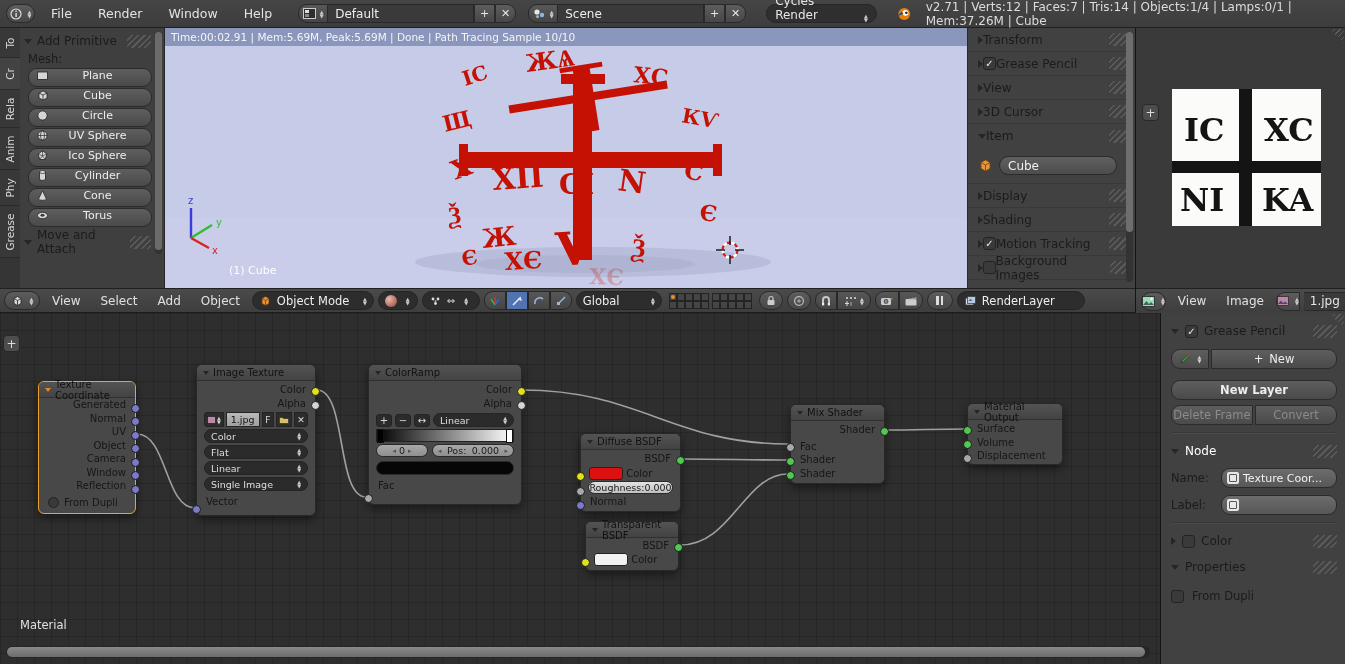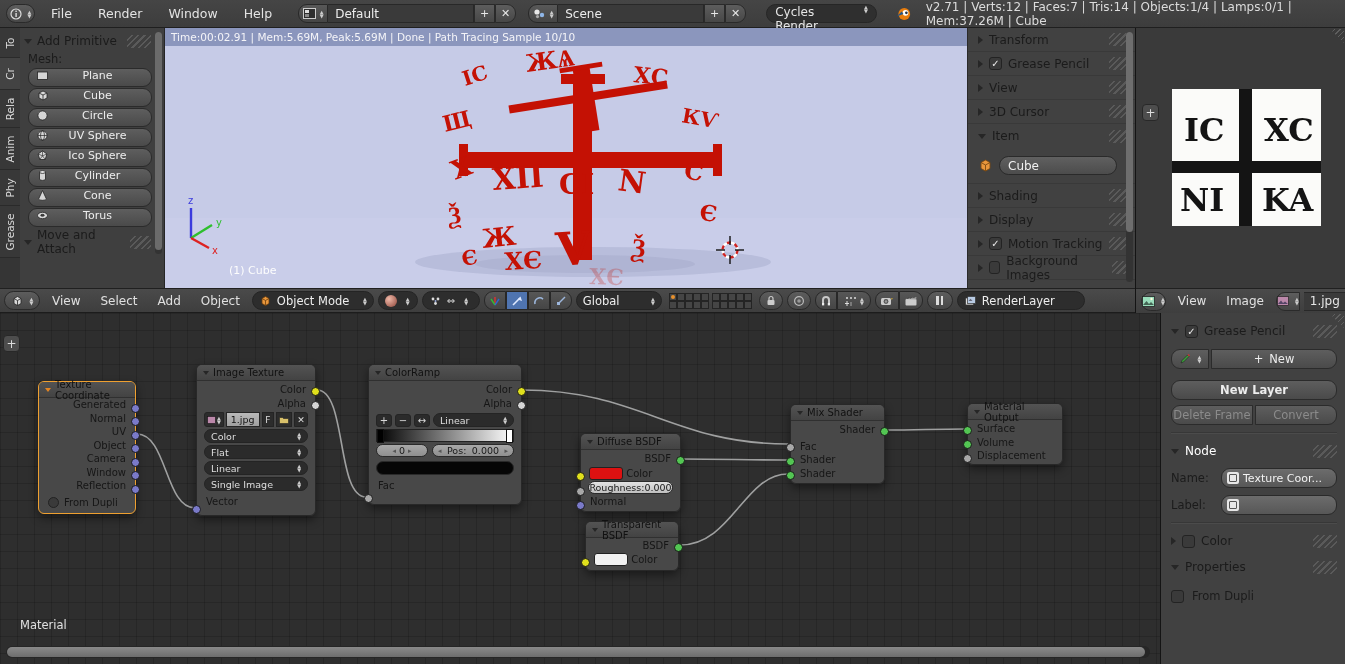--- a/index.html
+++ b/index.html
@@ -28,21 +28,21 @@
     display:flex; align-items:center; gap:6px; padding:0 6px; }
   #topbar .menu { padding:0 10px; color:#e3e3e3; font-size:12.5px; }
   .selwrap { display:flex; align-items:center; }
   .selwrap .icobtn { width:30px; height:19px; background:linear-gradient(#585858,#454545);
      border:1px solid #282828; border-radius:9px 0 0 9px; display:flex;align-items:center;justify-content:center;}
   .selwrap .txt { width:146px; height:19px; background:#3a3a3a; border:1px solid #282828; border-left:none;
      display:flex; align-items:center; padding:0 7px; color:#ececec; }
   .selwrap .sq { width:21px; height:19px; font-size:11px; border-radius:0; }
   .selwrap .sq:last-child { border-radius:0 9px 9px 0; }
   #engine-select { height:19px; width:128px; background:#2f2f2f; border:1px solid #262626; border-radius:10px;
-     display:flex; align-items:flex-start; padding:0 8px; justify-content:space-between;gap:40px;}
+     display:flex; align-items:flex-end; padding:0 8px; justify-content:space-between;gap:40px;}
   #stats { color:#dcdcdc; font-size:12px; margin-left:8px; }
   
   #toolshelf { position:absolute; left:0; top:28px; width:165px; height:260px; background:#3f3f3f; border-right:1px solid #262626;}
   #tabs { position:absolute; left:0; top:0; width:20px; height:260px; background:#353535; }
   .tab { position:relative; width:20px; border-bottom:1px solid #2a2a2a; background:#383838; }
   .tab.active { background:#434343; }
   .tab span { position:absolute; left:50%; top:50%; transform:translate(-50%,-50%) rotate(-90deg);
     font-size:10.5px; color:#d8d8d8; white-space:nowrap; }
   #shelfbody { position:absolute; left:20px; top:0; width:133px; height:260px; padding:4px 2px 0 4px; }
   .phead { display:flex; align-items:center; gap:5px; color:#1b1b1b; font-size:12px; height:18px; }
@@ -55,21 +55,21 @@
   #shelf-scroll { position:absolute; right:2px; top:4px; width:7px; height:222px; background:#333; border-radius:4px;}
   #shelf-scroll i { display:block; width:7px; height:218px; background:#6b6b6b; border-radius:4px;}
   
   #viewport { position:absolute; left:165px; top:28px; width:970px; height:260px; background:#c6cbe7; overflow:hidden;}
   #rstatus { position:absolute; left:0; top:0; width:100%; height:18px; background:#8b96bd;
      color:#f4f4f8; font-size:10.5px; display:flex; align-items:center; padding:0 6px; }
   #rendersvg { position:absolute; left:0; top:0; }
   #vp-objlabel { position:absolute; left:64px; top:236px; color:#fdfdfd; font-size:11px; }
   
   #npanel { position:absolute; left:967px; top:28px; width:168px; height:260px; background:#414141; border-left:1px solid #2a2a2a;}
-  .nrow { height:24px; display:flex; align-items:center; gap:6px; padding:0 6px 0 10px;
+  .nrow { height:24px; display:flex; align-items:center; padding:0 6px 0 10px;
      border-bottom:1px solid #393939; color:#1b1b1b; font-size:12px; }
   .nrow .stripes { margin-left:auto; width:20px; }
   .nrow .lbl { color:#1b1b1b; }
   #item-cube-row { height:36px; display:flex; align-items:center; gap:6px; padding:0 10px; border-bottom:1px solid #393939;}
   #item-cube-field { width:118px; height:19px; }
   #np-scroll { position:absolute; right:2px; top:4px; width:7px; height:250px; background:#333; border-radius:4px;}
   #np-scroll i { display:block; width:7px; height:200px; background:#6e6e6e; border-radius:4px;}
   
   #vpheader { position:absolute; left:0; top:288px; width:1135px; height:25px;
      background:linear-gradient(#4a4a4a,#3e3e3e); border-top:1px solid #202020; border-bottom:1px solid #1c1c1c;
@@ -436,26 +436,26 @@
       </div>
     <div id="item-cube-row">
       <svg width="15" height="15" viewBox="0 0 15 15">
           <path d="M3,4.5 L7.5,2 L12,4.5 L12,10.5 L7.5,13 L3,10.5 Z" fill="#e8963c" stroke="#7a4a12" stroke-width="0.9"></path>
           <path d="M3,4.5 L7.5,7 L12,4.5 M7.5,7 L7.5,13" fill="none" stroke="#7a4a12" stroke-width="0.9"></path>
         </svg>
       <span class="field" id="item-cube-field">Cube</span>
     </div>
     <div class="nrow">
         <span class="tri-r"></span>
-        <span class="lbl">Shading</span>
+        <span class="lbl">Display</span>
         <span class="stripes"></span>
       </div>
     <div class="nrow">
         <span class="tri-r"></span>
-        <span class="lbl">Display</span>
+        <span class="lbl">Shading</span>
         <span class="stripes"></span>
       </div>
     <div class="nrow">
         <span class="tri-r"></span>
         <span class="cb">
           <span>✓</span>
         </span>
         <span class="lbl">Motion Tracking</span>
         <span class="stripes"></span>
       </div>

